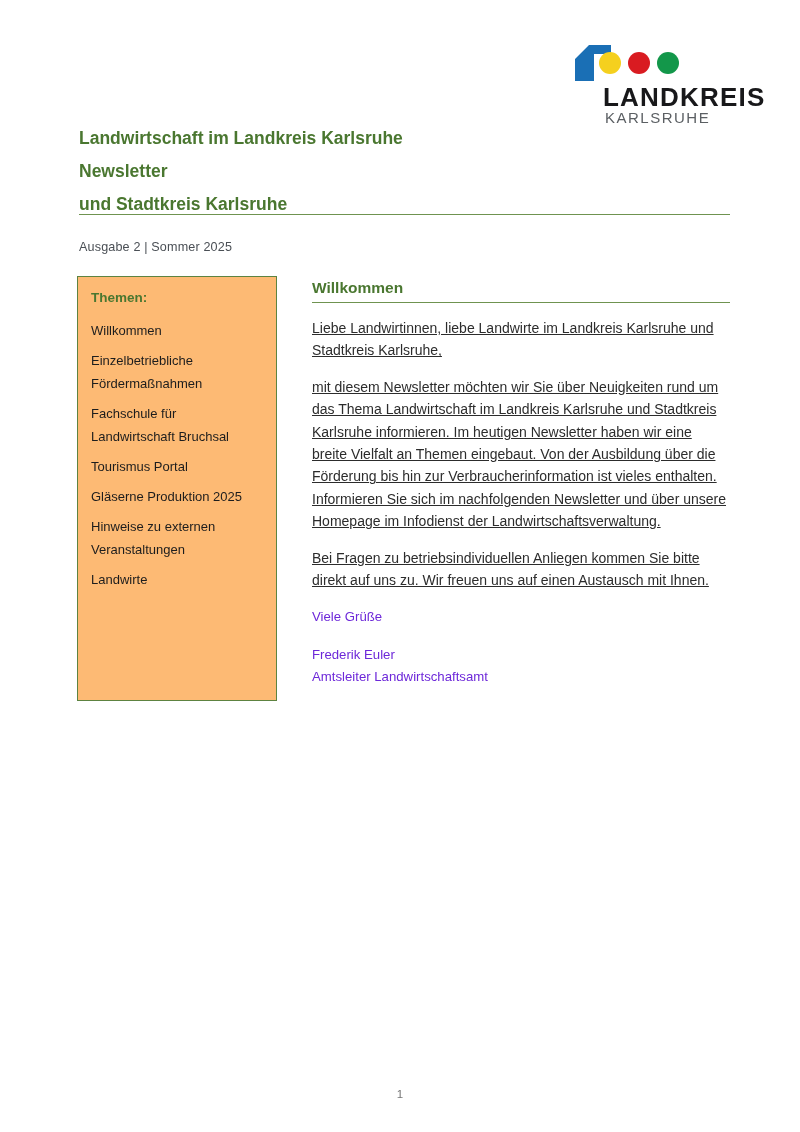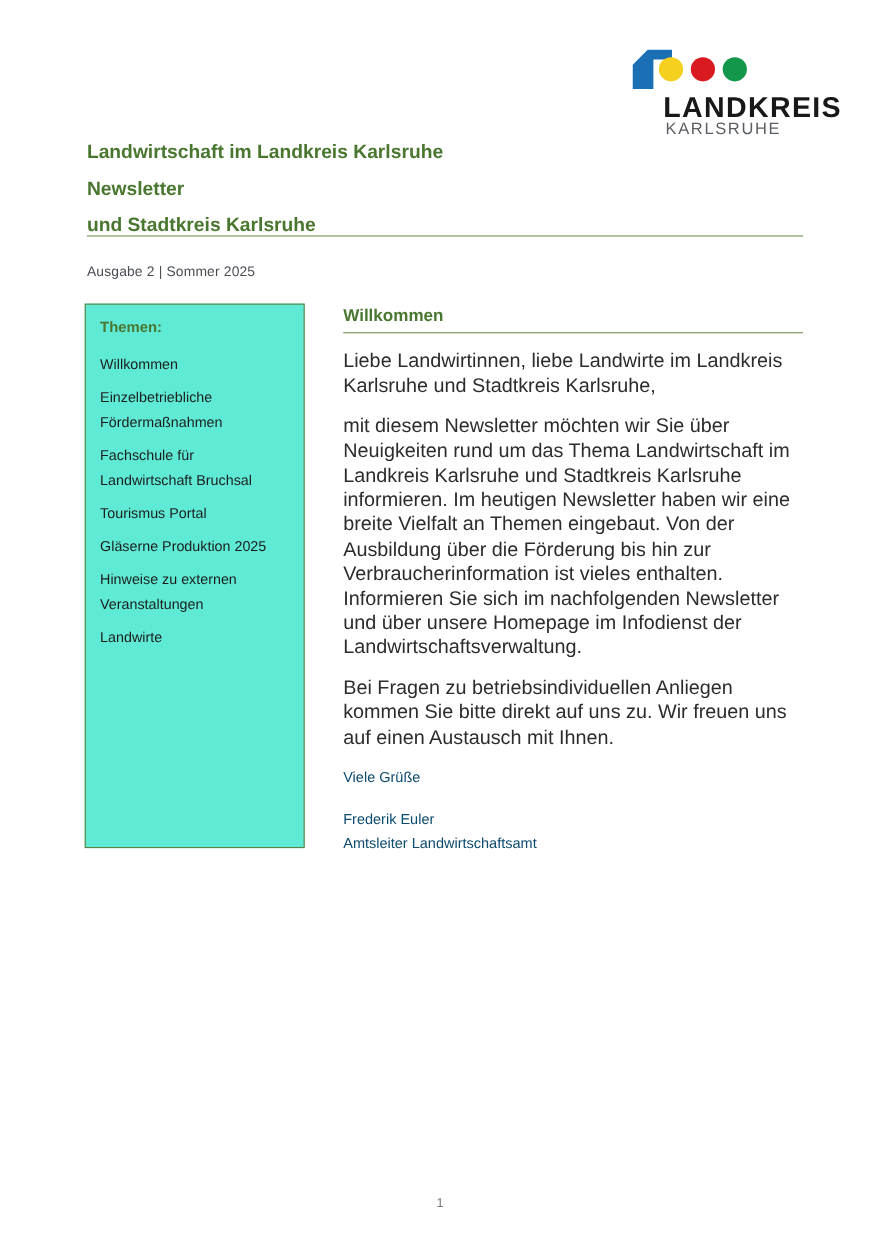--- a/index.html
+++ b/index.html
@@ -104,24 +104,24 @@
     color: #4a4f55;
     letter-spacing: 0.15px;
   }
 
   
   .topics-box {
     position: absolute;
     left: 77px;
     top: 276px;
     width: 200px;
-    height: 495px;
+    height: 425px;
     box-sizing: border-box;
     border: 1.6px solid #5d8341;
-    background: #5eead4;
+    background: #fdba74;
     padding: 12px 13px 10px 13px;
   }
   .topics-heading {
     color: #4a7730;
     font-size: 13.5px;
     font-weight: bold;
     margin: 0 0 13px 0;
     line-height: 17px;
   }
   .topics-list {
@@ -149,30 +149,31 @@
     font-weight: bold;
     margin: 0;
     line-height: 20px;
   }
   .section-rule {
     margin-top: 4px;
     border-top: 1.6px solid #6f9350;
     width: 418px;
   }
   .body-par {
-    font-size: 18px;
+    font-size: 14px;
     line-height: 22.4px;
     color: #2c2c2c;
     margin: 14px 0 0 0;
     text-align: left;
+    text-decoration: underline;
   }
   .sig-par {
     font-size: 13.2px;
     line-height: 22.4px;
-    color: #0c4a6e;
+    color: #6d28d9;
     margin: 15px 0 0 0;
   }
   .mail-link {
     color: #2b55a0;
     text-decoration: underline;
     word-break: break-word;
   }
 
   
   .page-number {

